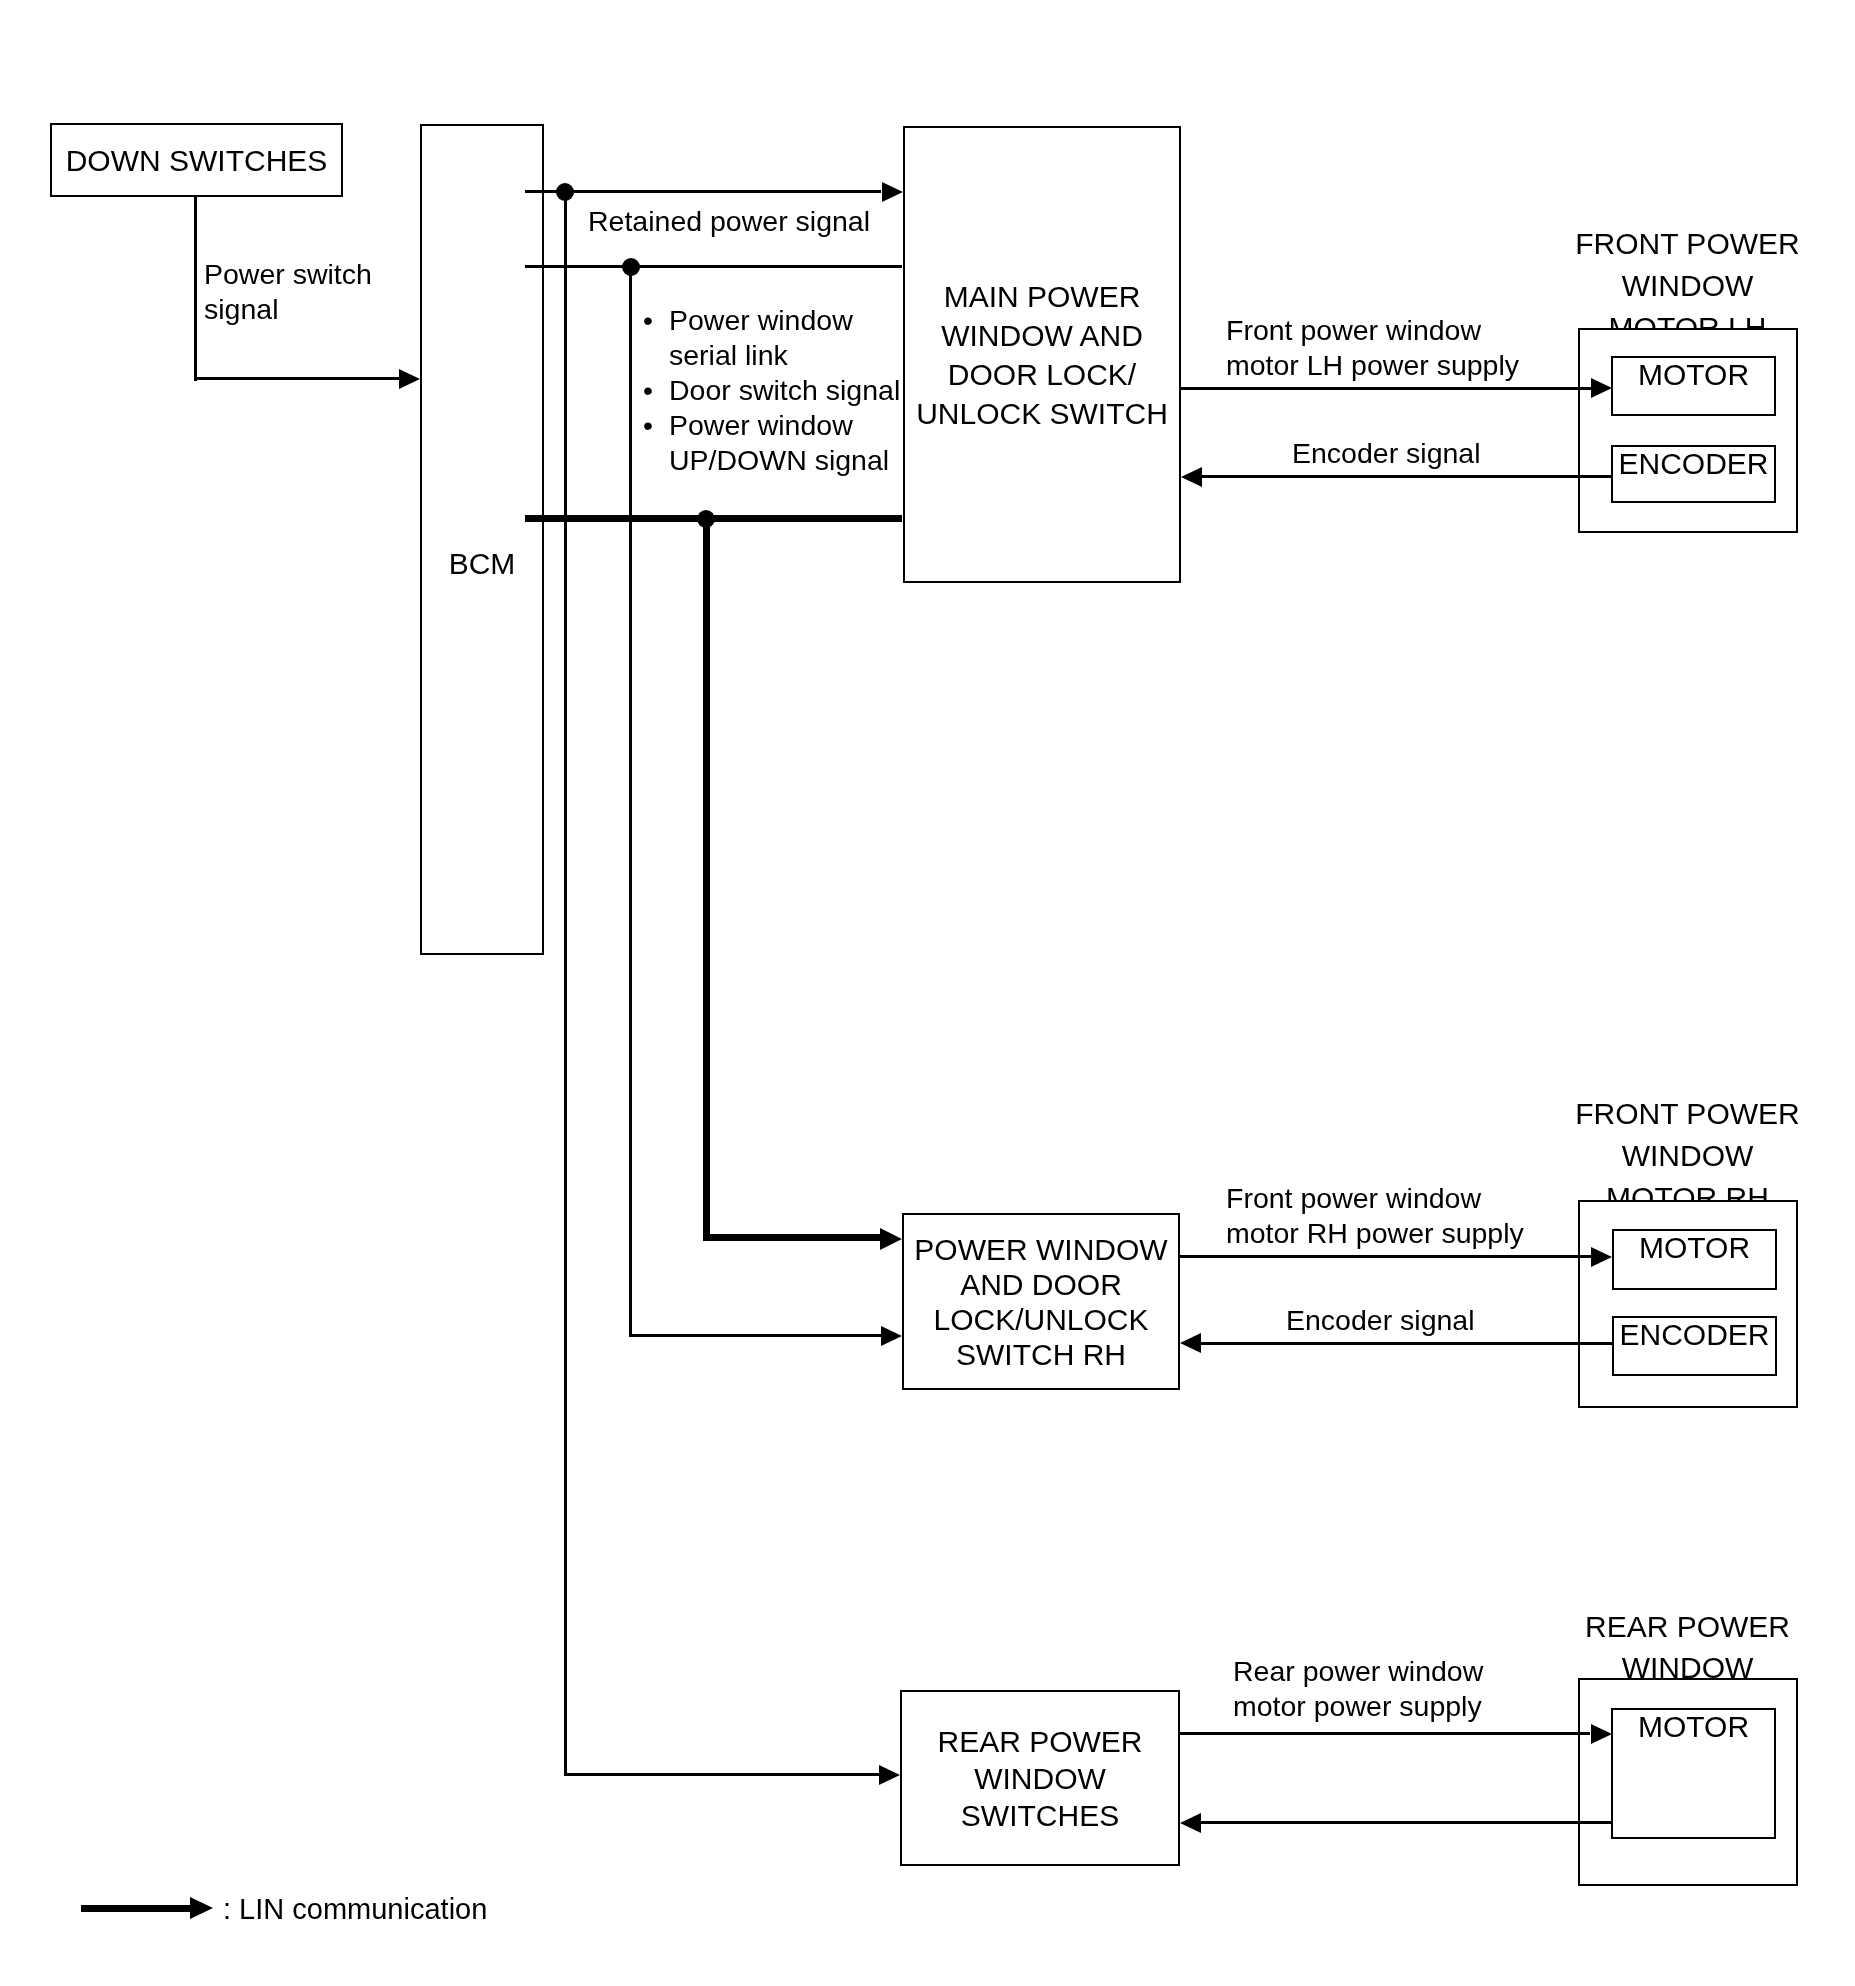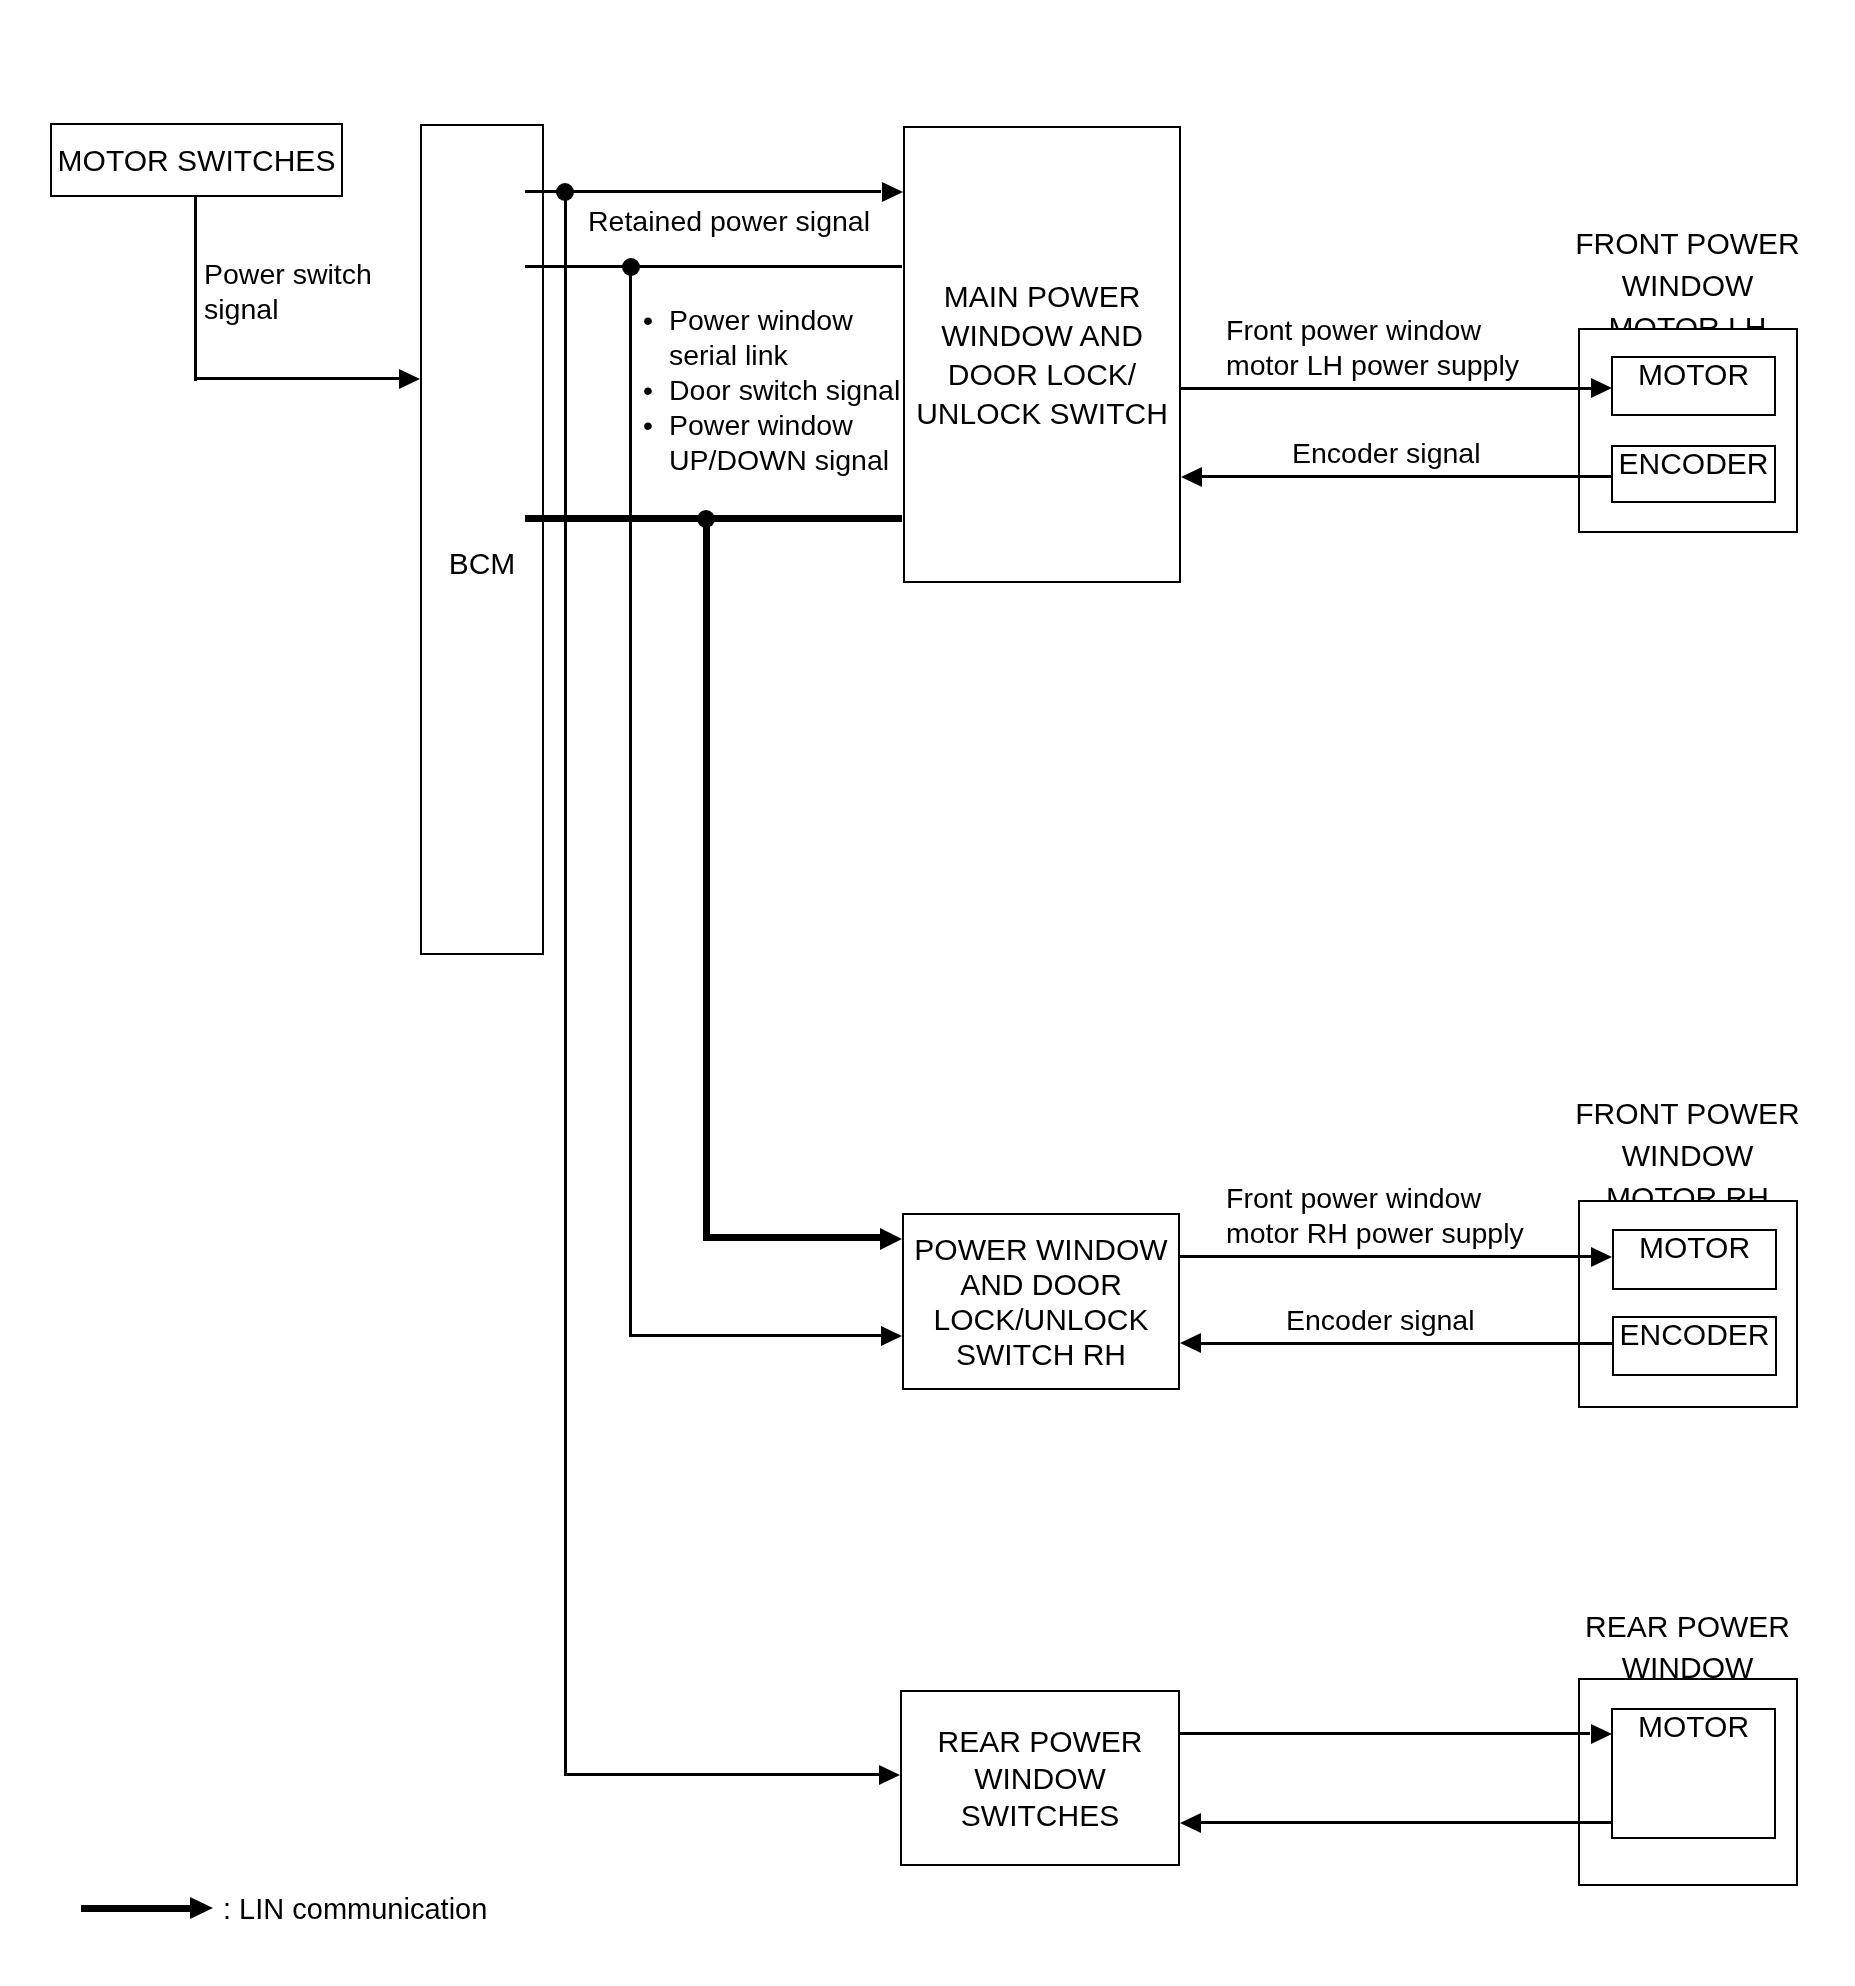--- a/index.html
+++ b/index.html
@@ -52,21 +52,21 @@
   .bcm-label { position: absolute; left: 0; right: 0; top: 421px; text-align: center; font-size: 30px; }
   .inner-box { position: absolute; border: 2.8px solid #000; background: #fff;
     display: flex; justify-content: center; font-size: 30px; }
 </style>
 </head>
 <body>
 
 <div id="canvas">
 
   <div class="box" style="left:50px; top:123px; width:293px; height:74px;">
-    <span class="boxtext">MOTOR SWITCHES</span>
+    <span class="boxtext">DOWN SWITCHES</span>
   </div>
 
   <div class="box" style="left:420px; top:124px; width:124px; height:831px; align-items:flex-start;">
     <span class="bcm-label">BCM</span>
   </div>
 
   <div class="box" style="left:903px; top:126px; width:278px; height:457px;">
     <span class="boxtext pre">MAIN POWER
 WINDOW AND
 DOOR LOCK/
@@ -174,20 +174,22 @@
   <div class="arrow-r" style="left:1591px; top:1247px;"></div>
   <div class="lbl pre" style="left:1226px; top:1181px;">Front power window
 motor RH power supply</div>
 
   <div class="hline" style="left:1201px; top:1342px; width:411px;"></div>
   <div class="arrow-l" style="left:1180px; top:1333px;"></div>
   <div class="lbl" style="left:1286px; top:1303px;">Encoder signal</div>
 
   <div class="hline" style="left:1180px; top:1732px; width:410px;"></div>
   <div class="arrow-r" style="left:1591px; top:1724px;"></div>
+  <div class="lbl pre" style="left:1233px; top:1654px;">Rear power window
+motor power supply</div>
 
   <div class="hline" style="left:1201px; top:1821px; width:410px;"></div>
   <div class="arrow-l" style="left:1180px; top:1813px;"></div>
 
   <div class="hline thick" style="left:81px; top:1905px; width:110px;"></div>
   <div class="arrow-r" style="left:190px; top:1897px; border-top-width:11px; border-bottom-width:11px; border-left-width:23px;"></div>
   <div class="lbl" style="left:223px; top:1892px; font-size:29px;">: LIN communication</div>
 
 </div>
 

